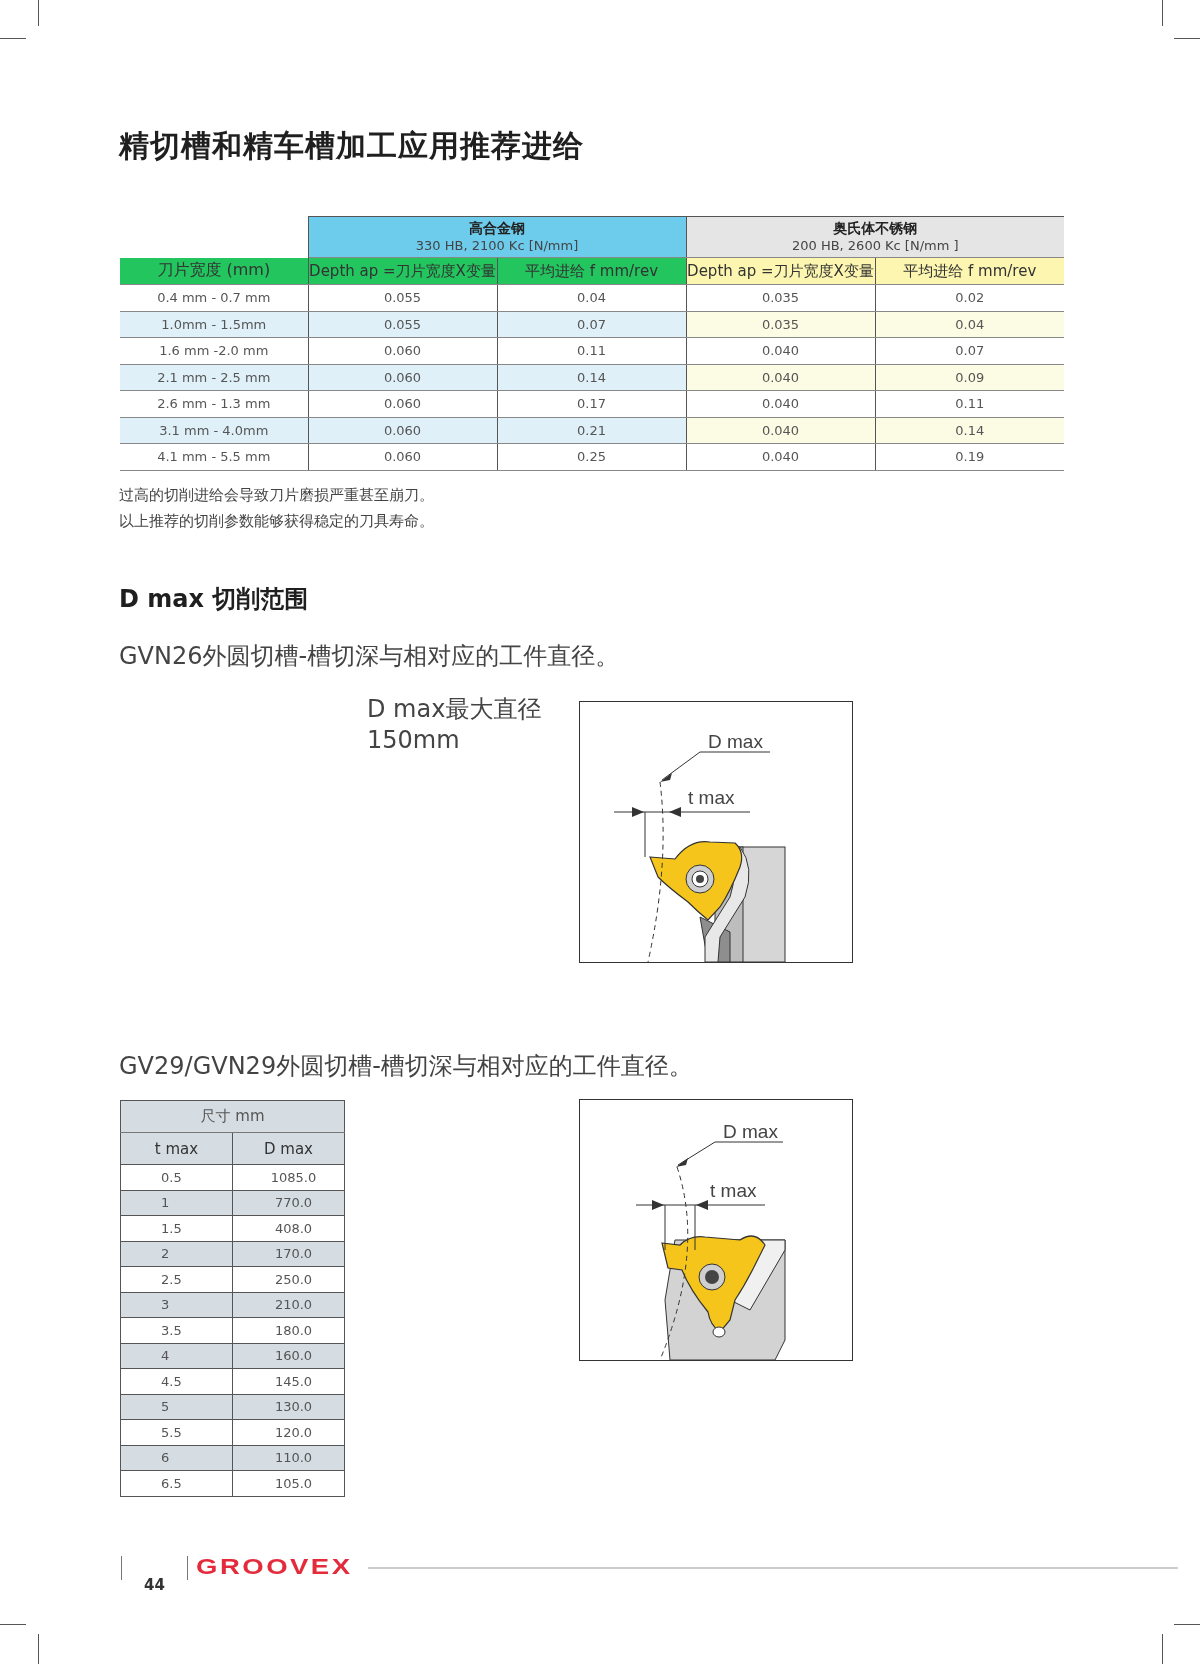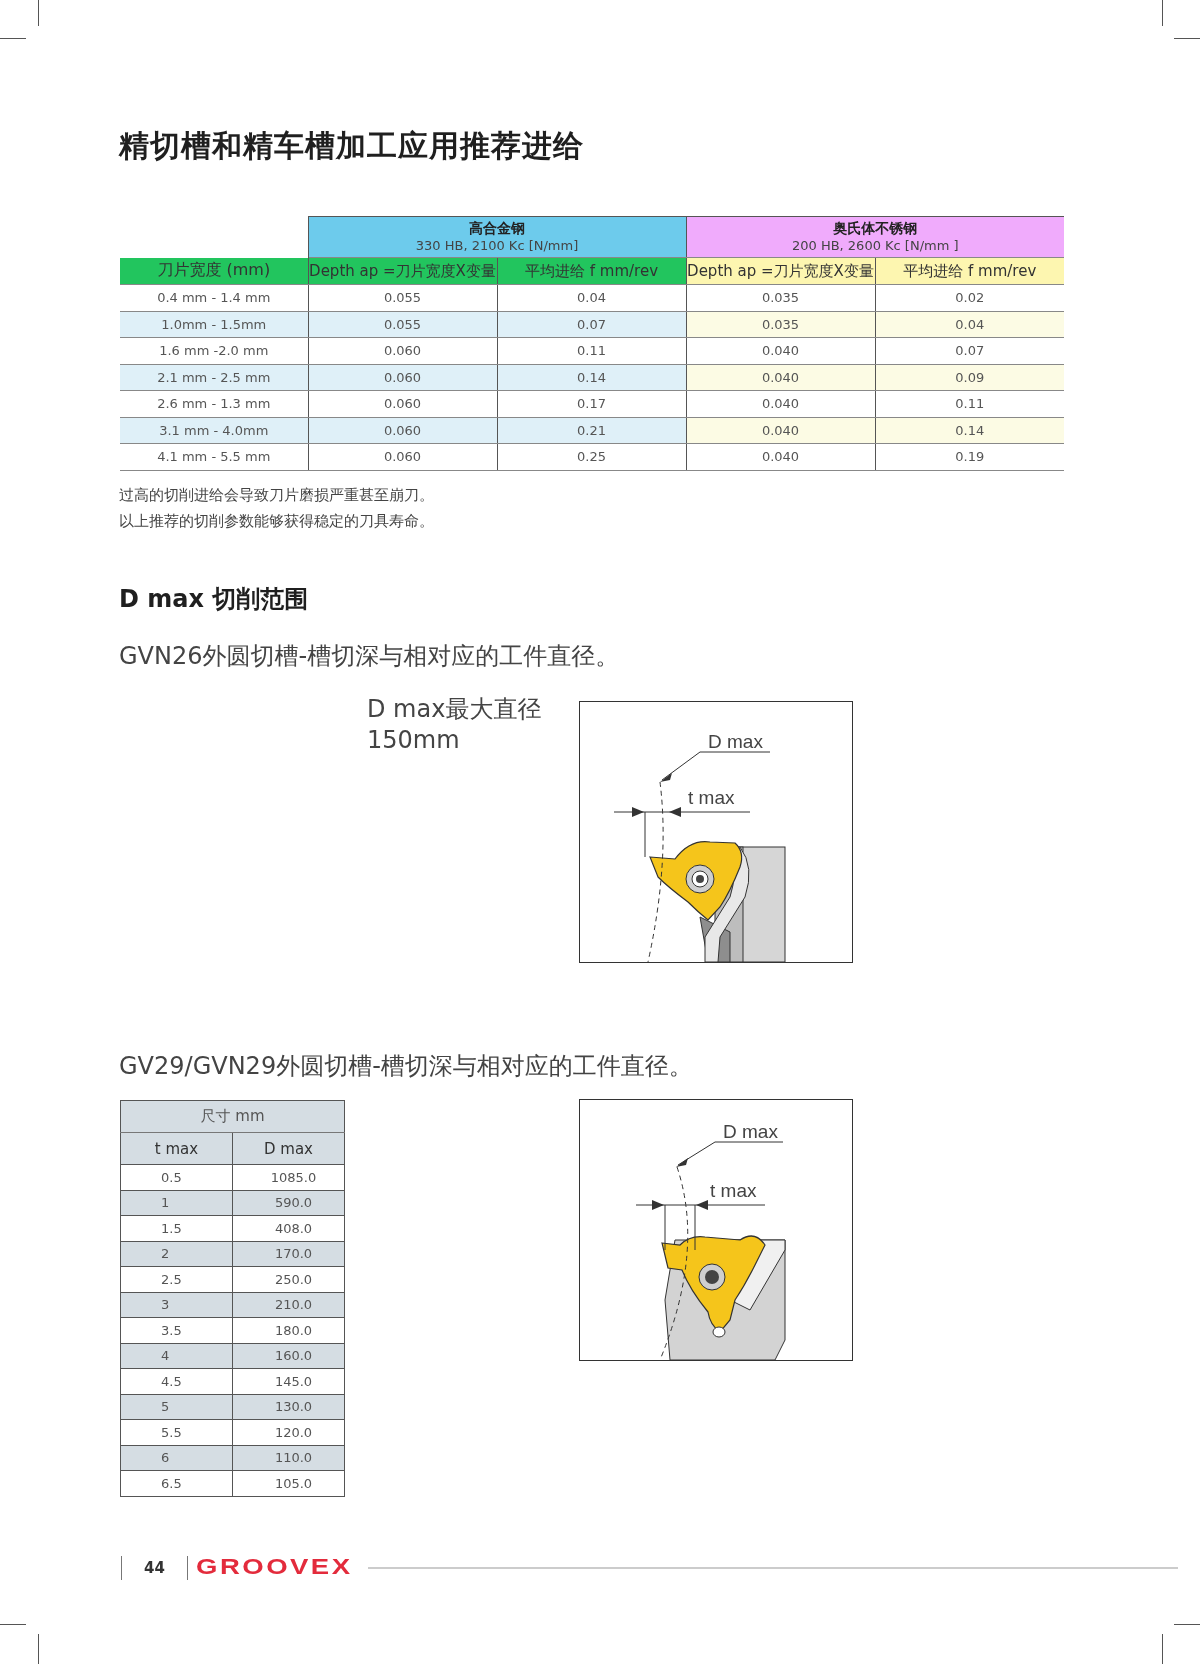--- a/index.html
+++ b/index.html
@@ -20,21 +20,21 @@
   }
   table.feed td, table.feed th {
     border-right: 1px solid #555; border-bottom: 1px solid #888;
     text-align: center; padding: 0; font-weight: normal;
   }
   table.feed td:last-child, table.feed th:last-child { border-right: none; }
   .mat-head { height: 40px; line-height: 17px; }
   .mat-head .mname { font-weight: bold; color: #222; font-size: 14px; }
   .mat-head .mspec { font-size: 13px; color: #444; }
   .blue-head { background: #6dcbec; }
-  .yellow-head { background: #f0abfc; }
+  .yellow-head { background: #e5e5e5; }
   .sub-blue { background: #22c55e; color: #333; height: 26px; font-size: 15px; margin-left: 44px; }
   .sub-yellow { background: #fdf6b0; color: #333; height: 26px; font-size: 15px; }
   .sub-blue.first { font-size: 16px; }
   tr.row td { height: 25.5px; }
   tr.row.alt td.b { background: #dff0f8; }
   tr.row.alt td.y { background: #fcfbe4; }
   tr.row.alt td.first { background: #dff0f8; }
   .empty-corner { background: #fff; border-right: 1px solid #555 !important; border-bottom: none !important; }
   tr.toprow th { border-top: 1px solid #555; }
   tr.toprow th.empty-corner { border-top: none; }
@@ -52,21 +52,21 @@
     position: absolute; left: 120px; top: 1100px; width: 224px; border-collapse: collapse;
     font-size: 13px; color: #555; border: 1px solid #555; table-layout: fixed;
   }
   table.dm td, table.dm th { border: 1px solid #555; font-weight: normal; padding: 0; height: 24.5px; }
   table.dm th.title { background: #d5dde3; font-size: 15px; color: #555; height: 31px; border-bottom: 1px solid #777; }
   table.dm th.col { background: #d5dde3; font-size: 15px; color: #333; height: 31px; }
   table.dm td.t { text-align: left; padding-left: 40px; }
   table.dm td.d { text-align: center; padding-left: 10px; margin-left: 11px; }
   table.dm tr.alt td { background: #d5dde3; }
   .footer { position: absolute; left: 0; top: 1550px; width: 1200px; height: 34px; }
-  .pageno { position: absolute; left: 144px; top: 9px; font-size: 15px; font-weight: bold; color: #333; }
+  .pageno { position: absolute; left: 144px; top: 26px; font-size: 15px; font-weight: bold; color: #333; }
   .brand {
     position: absolute; left: 196px; top: 4px; font-size: 22px; font-weight: bold; color: #e32b3c;
     letter-spacing: 2px; font-family: "Liberation Sans", sans-serif; transform: scaleX(1.25); transform-origin: left;
   }
   .foot-rule { position: absolute; left: 368px; top: 17px; width: 810px; height: 2px; background: #ccc; }
   .foot-bar { position: absolute; width: 1px; height: 24px; background: #777; top: 6px; }
 </style>
 </head>
 <body>
 
@@ -102,21 +102,21 @@
     </th>
   </tr>
   <tr>
     <th class="sub-blue first">刀片宽度 (mm)</th>
     <th class="sub-blue">Depth ap =刀片宽度X变量</th>
     <th class="sub-blue">平均进给 f mm/rev</th>
     <th class="sub-yellow">Depth ap =刀片宽度X变量</th>
     <th class="sub-yellow">平均进给 f mm/rev</th>
   </tr>
   <tr class="row">
-    <td class="first">0.4 mm - 1.4 mm</td>
+    <td class="first">0.4 mm - 0.7 mm</td>
     <td class="b">0.055</td>
     <td class="b">0.04</td>
     <td class="y">0.035</td>
     <td class="y">0.02</td>
   </tr>
   <tr class="row alt">
     <td class="first">1.0mm - 1.5mm</td>
     <td class="b">0.055</td>
     <td class="b">0.07</td>
     <td class="y">0.035</td>
@@ -214,21 +214,21 @@
   <tr>
     <th class="col">t max</th>
     <th class="col">D max</th>
   </tr>
   <tr>
         <td class="t">0.5</td>
         <td class="d">1085.0</td>
       </tr>
   <tr class="alt">
         <td class="t">1</td>
-        <td class="d">590.0</td>
+        <td class="d">770.0</td>
       </tr>
   <tr>
         <td class="t">1.5</td>
         <td class="d">408.0</td>
       </tr>
   <tr class="alt">
         <td class="t">2</td>
         <td class="d">170.0</td>
       </tr>
   <tr>

